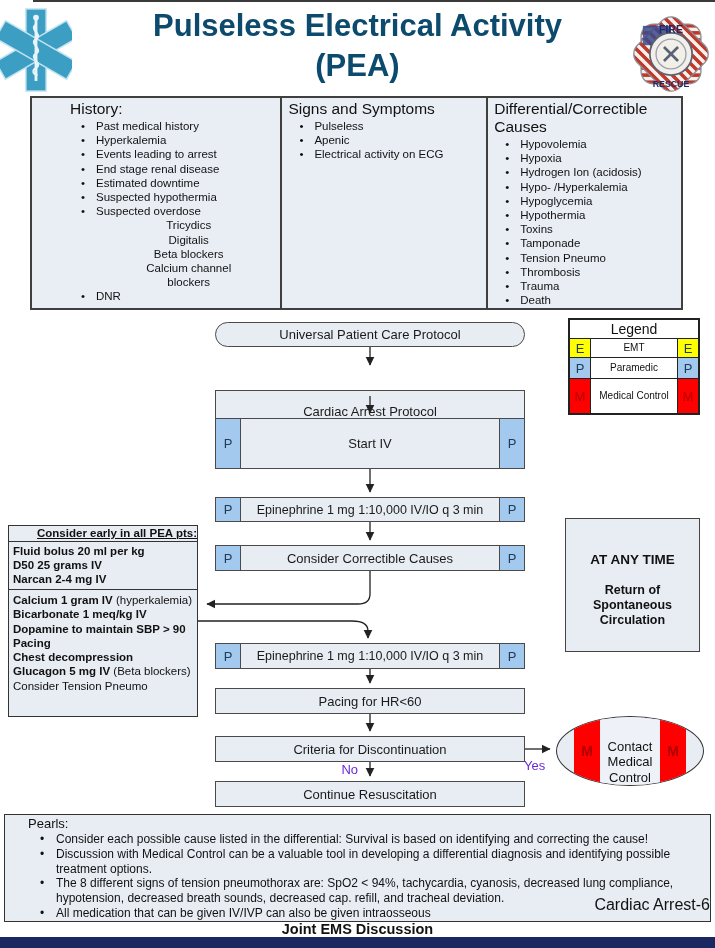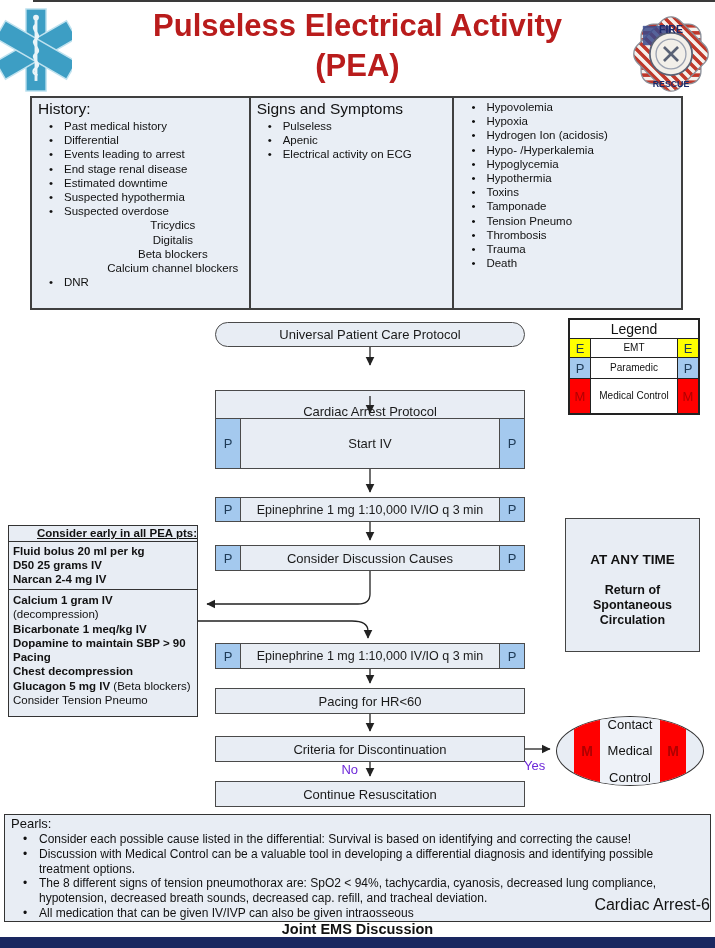--- a/index.html
+++ b/index.html
@@ -2,28 +2,28 @@
 <html><head>
 <meta charset="utf-8">
 <style>
   html,body{margin:0;padding:0;background:#fff;}
   .page{position:relative;width:715px;height:948px;background:#fff;
         font-family:"Liberation Sans",sans-serif;color:#111;overflow:hidden;}
   .toprule{position:absolute;left:33px;top:0;right:0;height:2px;background:#3a3a3a;}
 
   
   .title{position:absolute;left:110px;right:110px;top:6px;text-align:center;
-         font-weight:bold;font-size:31px;line-height:40px;color:#b91c1c;}
+         font-weight:bold;font-size:31px;line-height:40px;color:#0c4a6e;}
   .star{position:absolute;left:0;top:6px;width:72px;height:88px;}
   .badge{position:absolute;left:627px;top:10px;width:88px;height:88px;}
 
   
   .cols{position:absolute;left:30px;top:96px;width:653px;height:214px;display:flex;
         background:#e9eef5;border:2px solid #3f3f3f;box-sizing:border-box;}
-  .col{box-sizing:border-box;padding:2px 5px 10px 6px;overflow:hidden;}
+  .col{box-sizing:border-box;padding:2px 5px 10px 6px;overflow:hidden;margin-left:32px;}
   .col+.col{border-left:2px solid #3f3f3f;}
   .col-h{font-size:15.5px;line-height:18px;margin-bottom:1px;}
   .li{display:flex;font-size:11.5px;line-height:14.2px;}
   .li .bu{width:26px;text-align:center;flex:none;}
   .li .tx{flex:1;}
   .subli{margin-left:64px;font-size:11.5px;line-height:14.2px;text-align:center;}
 
   
   .legend{position:absolute;left:568px;top:318px;width:132px;background:#fff;
           border:2px solid #222;box-sizing:border-box;}
@@ -74,25 +74,25 @@
   .anytime .l1{margin-top:33px;font-weight:bold;font-size:13.5px;}
   .anytime .l2{margin:16px auto 0;width:100px;font-weight:bold;font-size:12.5px;line-height:15px;}
 
   
   .contact{position:absolute;left:556px;top:716px;width:146px;height:68px;border-radius:50%;
            border:1.3px solid #333;background:#e8edf4;overflow:hidden;}
   .mbar{position:absolute;top:0;bottom:0;width:26px;background:#ff0000;display:flex;
         align-items:center;justify-content:center;color:#b00000;font-weight:bold;font-size:14px;}
   .mbar.l{left:17px;}.mbar.r{right:17px;}
   .contact .ctxt{position:absolute;left:43px;right:43px;top:0;bottom:0;display:flex;
-        flex-direction:column;align-items:center;justify-content:space-between;font-size:13px;line-height:15.5px;background:#eef2f8;}
+        flex-direction:column;align-items:center;justify-content:flex-end;font-size:13px;line-height:15.5px;background:#eef2f8;}
 
   
   .pearls{position:absolute;left:4px;top:814px;width:707px;height:108px;box-sizing:border-box;
-          border:1.5px solid #333;background:#e8edf4;padding:1px 6px 0 6px;}
+          border:1.5px solid #333;background:#e8edf4;padding:1px 6px 0 23px;}
   .pearls .ph{font-size:13px;line-height:16px;}
   .pli{display:flex;font-size:12px;line-height:14.8px;}
   .pli .bu{width:28px;text-align:center;flex:none;}
   .pli .tx{flex:1;}
 
   
   .foot-c{position:absolute;left:0;right:0;top:921px;text-align:center;font-weight:bold;font-size:14.5px;}
   .foot-r{position:absolute;right:5px;top:896px;font-size:16px;}
   .navybar{position:absolute;left:0;top:937px;width:715px;height:11px;background:#1a2760;}
 
@@ -141,21 +141,21 @@
     <div class="col" style="width:218px;">
       <div class="col-h">History:</div>
       <div>
 
       <div class="li">
             <span class="bu">•</span>
             <span class="tx">Past medical history</span>
           </div>
           <div class="li">
             <span class="bu">•</span>
-            <span class="tx">Differential</span>
+            <span class="tx">Hyperkalemia</span>
           </div>
           <div class="li">
             <span class="bu">•</span>
             <span class="tx">Events leading to arrest</span>
           </div>
           <div class="li">
             <span class="bu">•</span>
             <span class="tx">End stage renal disease</span>
           </div>
           <div class="li">
@@ -195,20 +195,21 @@
             <span class="bu">•</span>
             <span class="tx">Apenic</span>
           </div>
           <div class="li">
             <span class="bu">•</span>
             <span class="tx">Electrical activity on ECG</span>
           </div>
         </div>
     </div>
     <div class="col" style="width:230px;">
+      <div class="col-h" style="width:170px;">Differential/Correctible Causes</div>
       <div>
 
       <div class="li">
             <span class="bu">•</span>
             <span class="tx">Hypovolemia</span>
           </div>
           <div class="li">
             <span class="bu">•</span>
             <span class="tx">Hypoxia</span>
           </div>
@@ -291,21 +292,21 @@
     <span>Start IV</span>
     <span class="ptab r">P</span>
   </div>
   <div class="fbox small" style="top:497px;height:25px;">
     <span class="ptab l">P</span>
     <span>Epinephrine 1 mg 1:10,000 IV/IO q 3 min</span>
     <span class="ptab r">P</span>
   </div>
   <div class="fbox" style="top:545px;height:26px;">
     <span class="ptab l">P</span>
-    <span>Consider Discussion Causes</span>
+    <span>Consider Correctible Causes</span>
     <span class="ptab r">P</span>
   </div>
   <div class="fbox small" style="top:643px;height:26px;">
     <span class="ptab l">P</span>
     <span>Epinephrine 1 mg 1:10,000 IV/IO q 3 min</span>
     <span class="ptab r">P</span>
   </div>
   <div class="fbox" style="top:688px;height:26px;">
     <span>Pacing for HR&lt;60</span>
   </div>
@@ -323,21 +324,21 @@
   <div class="sbox">
     <div class="sec1">
 
     <div>Fluid bolus 20 ml per kg</div>
         <div>D50 25 grams IV</div>
         <div>Narcan 2-4 mg IV</div>
       </div>
     <div class="divider"></div>
     <div>
 
-    <div class="side-line"><span class="b">Calcium 1 gram IV </span><span class="n">(decompression)</span></div>
+    <div class="side-line"><span class="b">Calcium 1 gram IV </span><span class="n">(hyperkalemia)</span></div>
         <div class="side-line"><span class="b">Bicarbonate 1 meq/kg IV</span><span class="n"></span></div>
         <div class="side-line"><span class="b">Dopamine to maintain SBP &gt; 90</span><span class="n"></span></div>
         <div class="side-line"><span class="b">Pacing</span><span class="n"></span></div>
         <div class="side-line"><span class="b">Chest decompression</span><span class="n"></span></div>
         <div class="side-line"><span class="b">Glucagon 5 mg IV </span><span class="n">(Beta blockers)</span></div>
         <div class="side-line"><span class="n">Consider Tension Pneumo</span></div>
       </div>
   </div>
 
   <div class="anytime">

